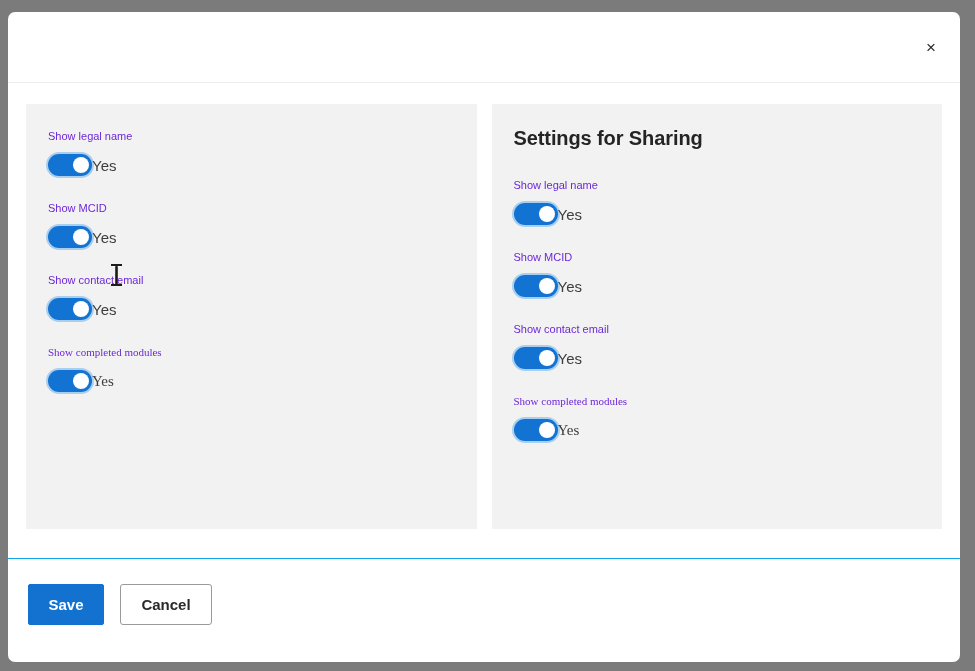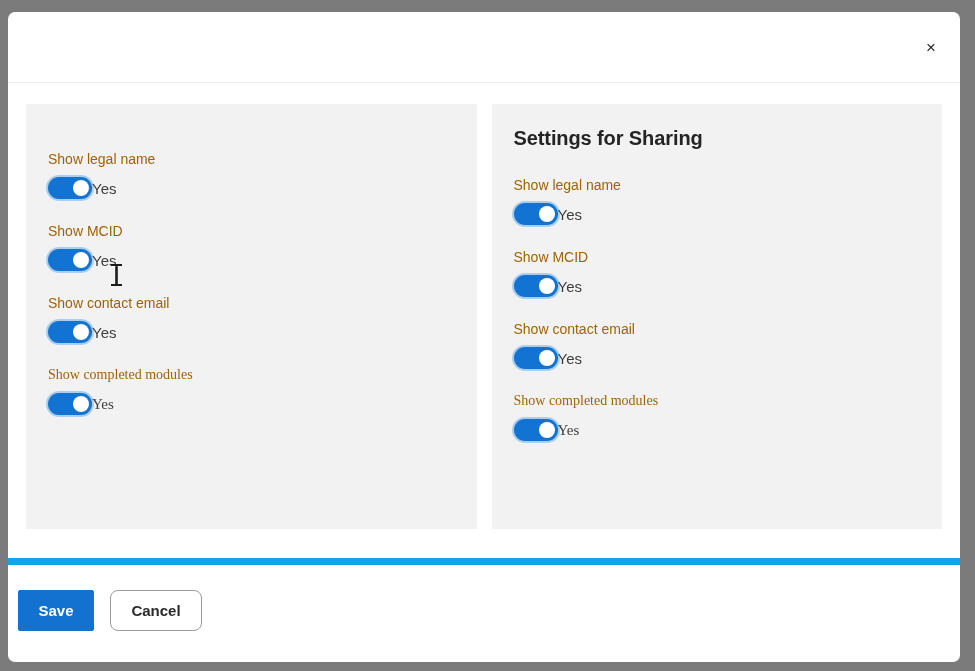--- a/index.html
+++ b/index.html
@@ -90,25 +90,24 @@
   }
 
   .setting-row {
     margin-bottom: 23px;
   }
   .setting-row:last-child {
     margin-bottom: 0;
     font-family: Liberation Serif, serif;
   }
   .setting-label {
-    font-size: 14px;
-    color: #a16207;
+    font-size: 11px;
+    color: #6d28d9;
     margin-bottom: 9px;
     line-height: 18px;
-    margin-top: 23px;
   }
   .toggle-line {
     display: flex;
     align-items: center;
   }
   .toggle {
     position: relative;
     width: 44px;
     height: 22px;
     border-radius: 11px;
@@ -131,22 +130,22 @@
     color: #3d3d3d;
   }
 
   
   #modal-footer {
     position: absolute;
     left: 0;
     right: 0;
     top: 546px;
     height: 104px;
-    border-top: 7px solid #0ea5e9;
-    padding: 25px 18px 0 10px;
+    border-top: 1px solid #0ea5e9;
+    padding: 25px 18px 0 20px;
     box-sizing: border-box;
     display: flex;
     gap: 16px;
     align-items: flex-start;
   }
   .btn {
     font-family: "Liberation Sans", sans-serif;
     font-size: 15px;
     font-weight: bold;
     cursor: pointer;
@@ -159,21 +158,21 @@
     background: #1372cf;
     color: #ffffff;
     border: 1px solid #1372cf;
     border-radius: 2px;
     min-width: 76px;
   }
   #cancel-button {
     background: #ffffff;
     color: #2a2a2a;
     border: 1px solid #9a9a9a;
-    border-radius: 8px;
+    border-radius: 3px;
     min-width: 92px;
   }
 
   
   #text-cursor {
     position: absolute;
     left: 111px;
     top: 264px;
     width: 11px;
     height: 22px;

